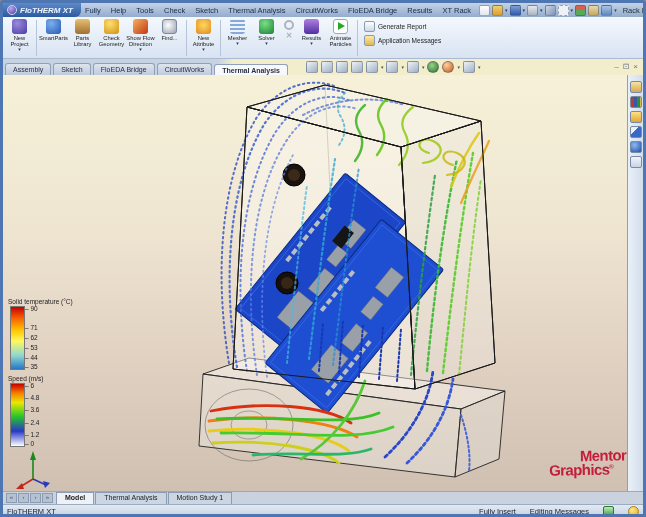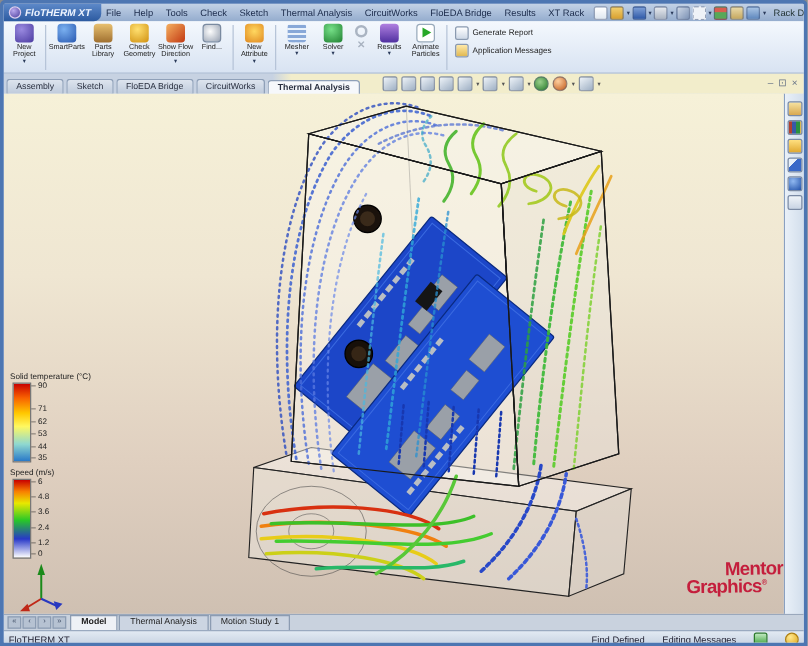--- a/index.html
+++ b/index.html
@@ -105,21 +105,21 @@
 <body>
 
 <div class="window">
 
   <div class="titlebar">
     <div class="logochip">
       <span class="logodot"></span>
       <span>FloTHERM XT</span>
     </div>
     <div class="menu">
-      <span>File</span>
+      <span>Fully</span>
       <span>Help</span>
       <span>Tools</span>
       <span>Check</span>
       <span>Sketch</span>
       <span>Thermal Analysis</span>
       <span>CircuitWorks</span>
       <span>FloEDA Bridge</span>
       <span>Results</span>
       <span>XT Rack</span>
     </div>
@@ -450,19 +450,19 @@
       <span>»</span>
     </div>
     <div class="btab active">Model</div>
     <div class="btab">Thermal Analysis</div>
     <div class="btab">Motion Study 1</div>
   </div>
 
   <div class="statusbar">
     <span>FloTHERM XT</span>
     <div class="right">
-      <span>Find Defined</span>
+      <span>Fully Insert</span>
       <span>Editing Messages</span>
       <span class="sgreen"></span>
       <span class="shelp"></span>
     </div>
   </div>
 </div>
 
 </body></html>

